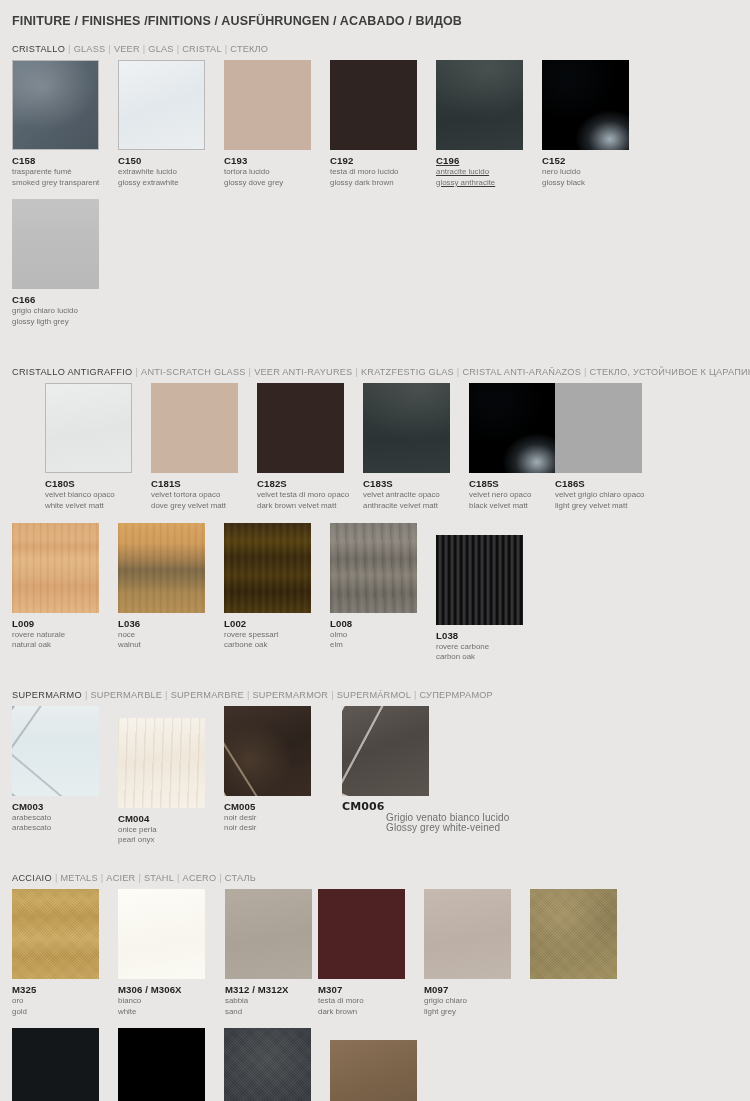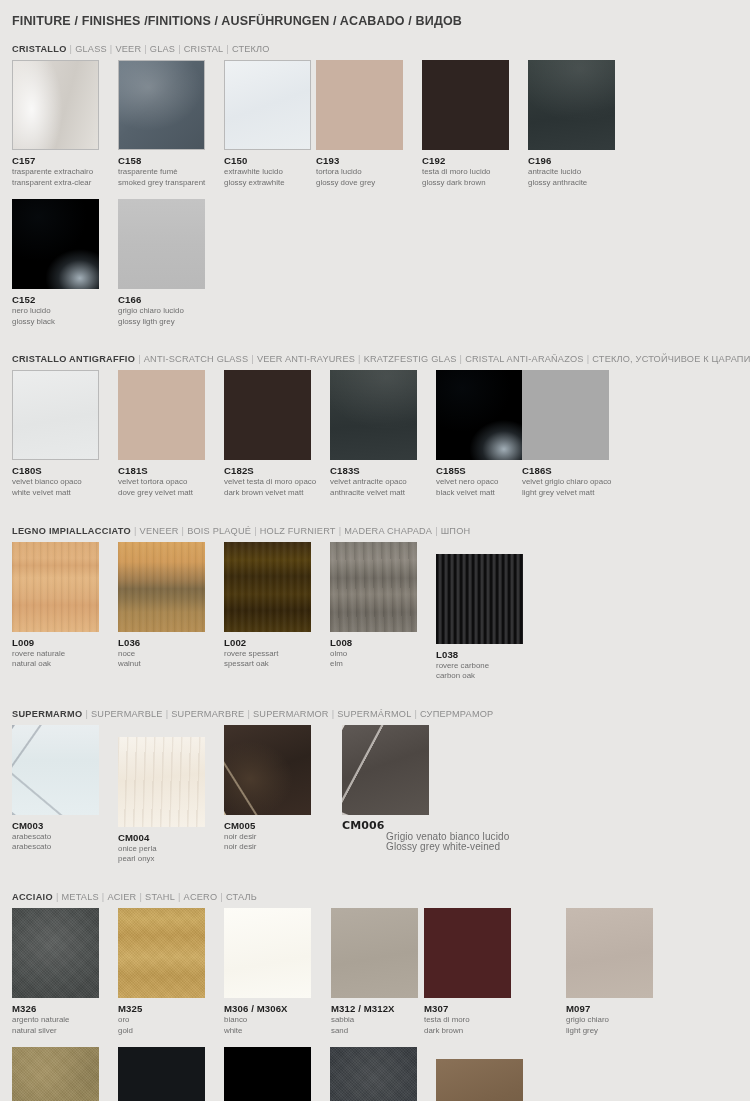--- a/index.html
+++ b/index.html
@@ -28,21 +28,21 @@
   .section { position:relative; }
   .sec-head {
     font-size:9.2px;
     letter-spacing:0.2px;
     padding-top:16px;
     padding-bottom:6px;
     white-space:nowrap;
     color:#8d8d8d;
   }
   .sec-head .it {
-    font-weight:bold;
+    font-weight:normal;
     color:#3d3d3d;
     letter-spacing:0.3px;
   }
   .sec-head .sep { color:#b4b4b4; padding:0 3px; }
 
   
   .grid { display:flex; flex-wrap:wrap; }
   .cell { position:relative; }
 
   .sw {
@@ -180,73 +180,67 @@
 
 <div class="page">
 
   <div class="page-title">FINITURE / FINISHES /FINITIONS / AUSFÜHRUNGEN / ACABADO / ВИДОВ</div>
 
   <div id="sections-root">
       <div class="section">
         <div class="sec-head"><span class="it">CRISTALLO</span><span class="sep">|</span><span>GLASS</span><span class="sep">|</span><span>VEER</span><span class="sep">|</span><span>GLAS</span><span class="sep">|</span><span>CRISTAL</span><span class="sep">|</span><span>СТЕКЛО</span></div>
         <div class="grid">
           <div class="cell" style="width: 106px; margin-bottom: 12px;">
-            <div class="sw g-c157 bordered"></div>
-            <div class="code">C157</div>
-            <div class="desc">trasparente extrachairo</div>
-            <div class="desc">transparent extra-clear</div>
-          </div>
-          <div class="cell" style="width: 106px; margin-bottom: 12px;">
             <div class="sw g-c158 bordered"></div>
             <div class="code">C158</div>
             <div class="desc">trasparente fumè</div>
             <div class="desc">smoked grey transparent</div>
           </div>
-          <div class="cell" style="width: 92px; margin-bottom: 12px;">
+          <div class="cell" style="width: 106px; margin-bottom: 12px;">
             <div class="sw g-c150 bordered"></div>
             <div class="code">C150</div>
             <div class="desc">extrawhite lucido</div>
             <div class="desc">glossy extrawhite</div>
           </div>
           <div class="cell" style="width: 106px; margin-bottom: 12px;">
             <div class="sw g-c193"></div>
             <div class="code">C193</div>
             <div class="desc">tortora lucido</div>
             <div class="desc">glossy dove grey</div>
           </div>
           <div class="cell" style="width: 106px; margin-bottom: 12px;">
             <div class="sw g-c192"></div>
             <div class="code">C192</div>
             <div class="desc">testa di moro lucido</div>
             <div class="desc">glossy dark brown</div>
           </div>
-          <div class="cell" style="width: 106px; margin-bottom: 12px;">
+          <div class="cell" style="width: 106px; margin-bottom: 12px; text-decoration: underline;">
             <div class="sw g-c196"></div>
             <div class="code">C196</div>
             <div class="desc">antracite lucido</div>
             <div class="desc">glossy anthracite</div>
           </div>
           <div class="cell" style="width: 106px; margin-bottom: 12px;">
             <div class="sw g-c152"></div>
             <div class="code">C152</div>
             <div class="desc">nero lucido</div>
             <div class="desc">glossy black</div>
           </div>
-          <div class="cell" style="width: 106px; margin-bottom: 8px;">
+          <div class="cell" style="width: 106px; margin-bottom: 25px;">
             <div class="sw g-c166"></div>
             <div class="code">C166</div>
             <div class="desc">grigio chiaro lucido</div>
             <div class="desc">glossy ligth grey</div>
           </div>
         </div>
       </div>
       <div class="section">
         <div class="sec-head"><span class="it">CRISTALLO ANTIGRAFFIO</span><span class="sep">|</span><span>ANTI-SCRATCH GLASS</span><span class="sep">|</span><span>VEER ANTI-RAYURES</span><span class="sep">|</span><span>KRATZFESTIG GLAS</span><span class="sep">|</span><span>CRISTAL ANTI-ARAÑAZOS</span><span class="sep">|</span><span>СТЕКЛО, УСТОЙЧИВОЕ К ЦАРАПИНАМ</span></div>
         <div class="grid">
-          <div class="cell" style="width: 106px; margin-bottom: 12px;">
+          <div class="cell" style="width: 106px; margin-bottom: 12px; margin-left: 33px;">
             <div class="sw g-c180s bordered"></div>
             <div class="code">C180S</div>
             <div class="desc">velvet bianco opaco</div>
             <div class="desc">white velvet matt</div>
           </div>
           <div class="cell" style="width: 106px; margin-bottom: 12px;">
             <div class="sw g-c181s"></div>
             <div class="code">C181S</div>
             <div class="desc">velvet tortora opaco</div>
             <div class="desc">dove grey velvet matt</div>
@@ -271,39 +265,38 @@
           </div>
           <div class="cell" style="width: 106px; margin-bottom: 12px;">
             <div class="sw g-c186s"></div>
             <div class="code">C186S</div>
             <div class="desc">velvet grigio chiaro opaco</div>
             <div class="desc">light grey velvet matt</div>
           </div>
         </div>
       </div>
       <div class="section">
-        <div class="sec-head"><span class="it">LEGNO IMPIALLACCIATO</span><span class="sep">|</span><span>VENEER</span><span class="sep">|</span><span>BOIS PLAQUÉ</span><span class="sep">|</span><span>HOLZ FURNIERT</span><span class="sep">|</span><span>MADERA CHAPADA</span><span class="sep">|</span><span>ШПОН</span></div>
         <div class="grid">
           <div class="cell" style="width: 106px; margin-bottom: 12px;">
             <div class="sw g-l009 wood"></div>
             <div class="code">L009</div>
             <div class="desc">rovere naturale</div>
             <div class="desc">natural oak</div>
           </div>
           <div class="cell" style="width: 106px; margin-bottom: 12px;">
             <div class="sw g-l036 wood"></div>
             <div class="code">L036</div>
             <div class="desc">noce</div>
             <div class="desc">walnut</div>
           </div>
           <div class="cell" style="width: 106px; margin-bottom: 12px;">
             <div class="sw g-l002 wood"></div>
             <div class="code">L002</div>
             <div class="desc">rovere spessart</div>
-            <div class="desc">spessart oak</div>
+            <div class="desc">carbone oak</div>
           </div>
           <div class="cell" style="width: 106px; margin-bottom: 12px;">
             <div class="sw g-l008"></div>
             <div class="code">L008</div>
             <div class="desc">olmo</div>
             <div class="desc">elm</div>
           </div>
           <div class="cell" style="width: 106px; margin-bottom: 12px; padding-top: 12px;">
             <div class="sw g-l038"></div>
             <div class="code">L038</div>
@@ -338,26 +331,20 @@
             <div class="code">CM006</div>
             <div class="desc">Grigio venato bianco lucido</div>
             <div class="desc">Glossy grey white-veined</div>
           </div>
         </div>
       </div>
       <div class="section">
         <div class="sec-head"><span class="it">ACCIAIO</span><span class="sep">|</span><span>METALS</span><span class="sep">|</span><span>ACIER</span><span class="sep">|</span><span>STAHL</span><span class="sep">|</span><span>ACERO</span><span class="sep">|</span><span>СТАЛЬ</span></div>
         <div class="grid">
           <div class="cell" style="width: 106px; margin-bottom: 12px;">
-            <div class="sw g-m326 metal"></div>
-            <div class="code">M326</div>
-            <div class="desc">argento naturale</div>
-            <div class="desc">natural silver</div>
-          </div>
-          <div class="cell" style="width: 106px; margin-bottom: 12px;">
             <div class="sw g-m325 metal"></div>
             <div class="code">M325</div>
             <div class="desc">oro</div>
             <div class="desc">gold</div>
           </div>
           <div class="cell" style="width: 94px; margin-bottom: 12px;">
             <div class="sw g-m306"></div>
             <div class="code">M306 / M306X</div>
             <div class="desc">bianco</div>
             <div class="desc">white</div>
@@ -367,21 +354,21 @@
             <div class="code">M312 / M312X</div>
             <div class="desc">sabbia</div>
             <div class="desc">sand</div>
           </div>
           <div class="cell" style="width: 106px; margin-bottom: 12px;">
             <div class="sw g-m307"></div>
             <div class="code">M307</div>
             <div class="desc">testa di moro</div>
             <div class="desc">dark brown</div>
           </div>
-          <div class="cell" style="width: 106px; margin-bottom: 12px; margin-left: 36px;">
+          <div class="cell" style="width: 106px; margin-bottom: 12px;">
             <div class="sw g-m097"></div>
             <div class="code">M097</div>
             <div class="desc">grigio chiaro</div>
             <div class="desc">light grey</div>
           </div>
           <div class="cell" style="width: 106px; margin-bottom: 12px;">
             <div class="sw g-m328 metal"></div>
           </div>
           <div class="cell" style="width: 106px; margin-bottom: 12px;">
             <div class="sw g-m055"></div>

